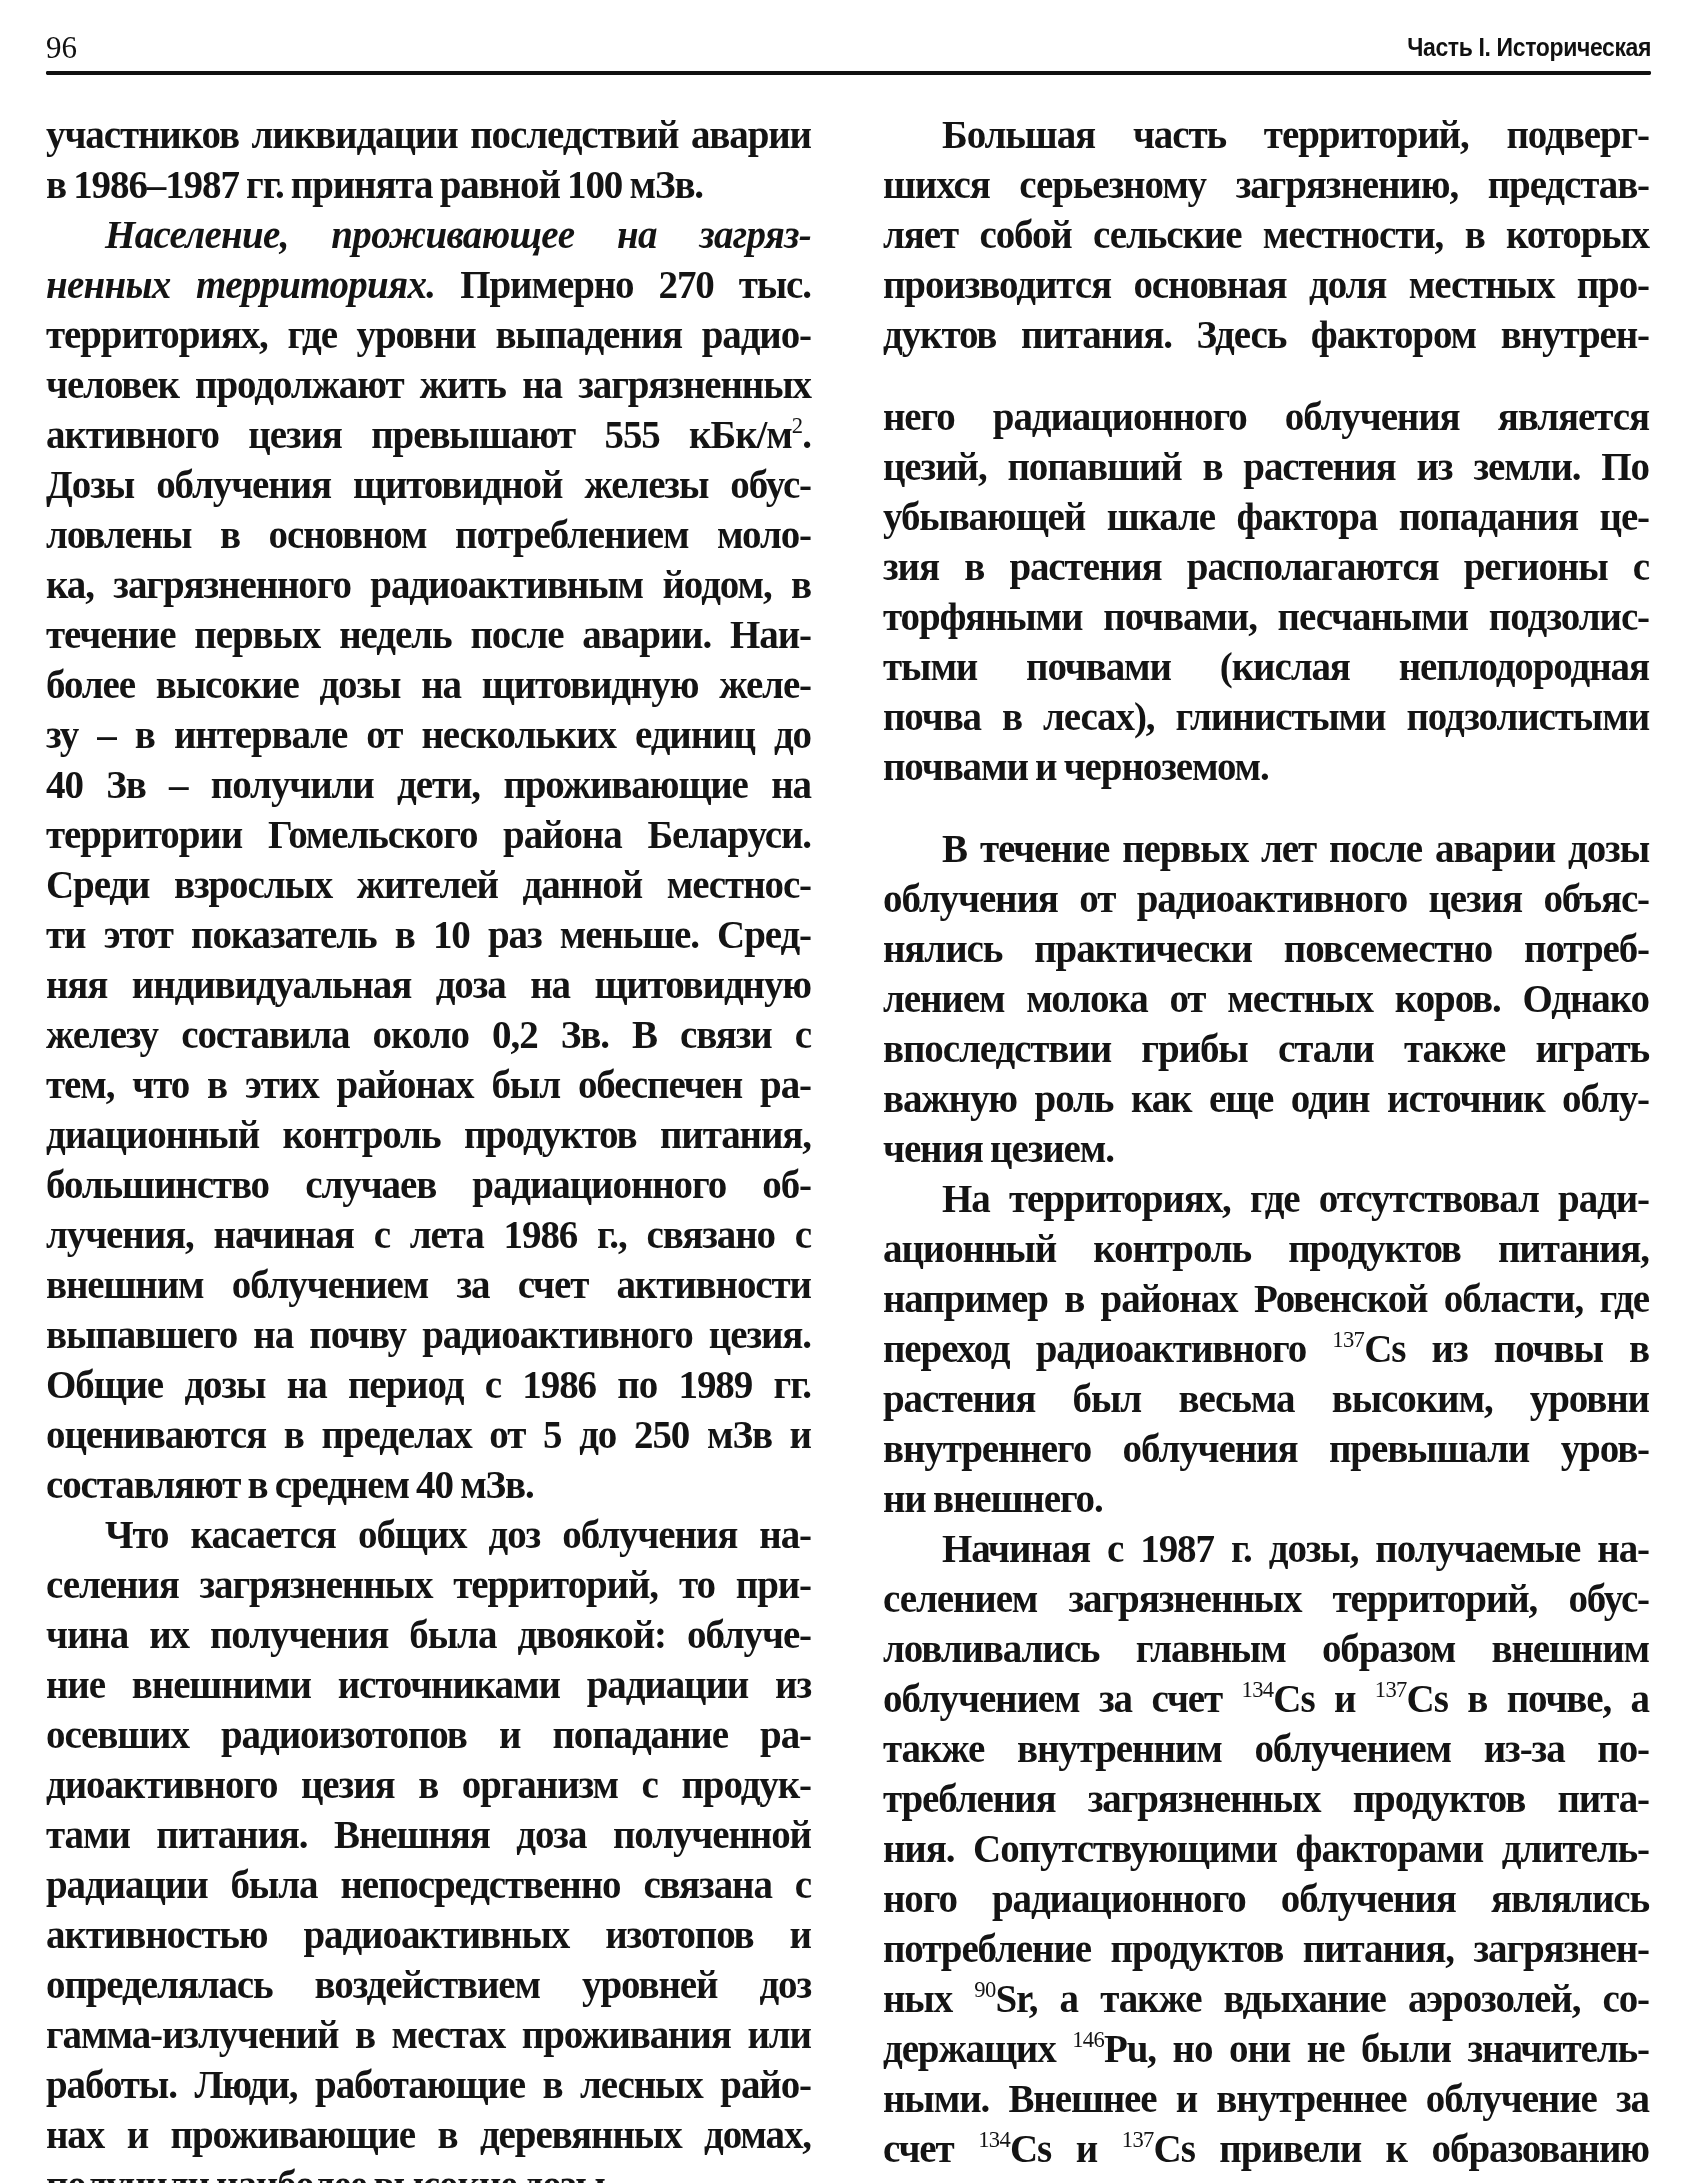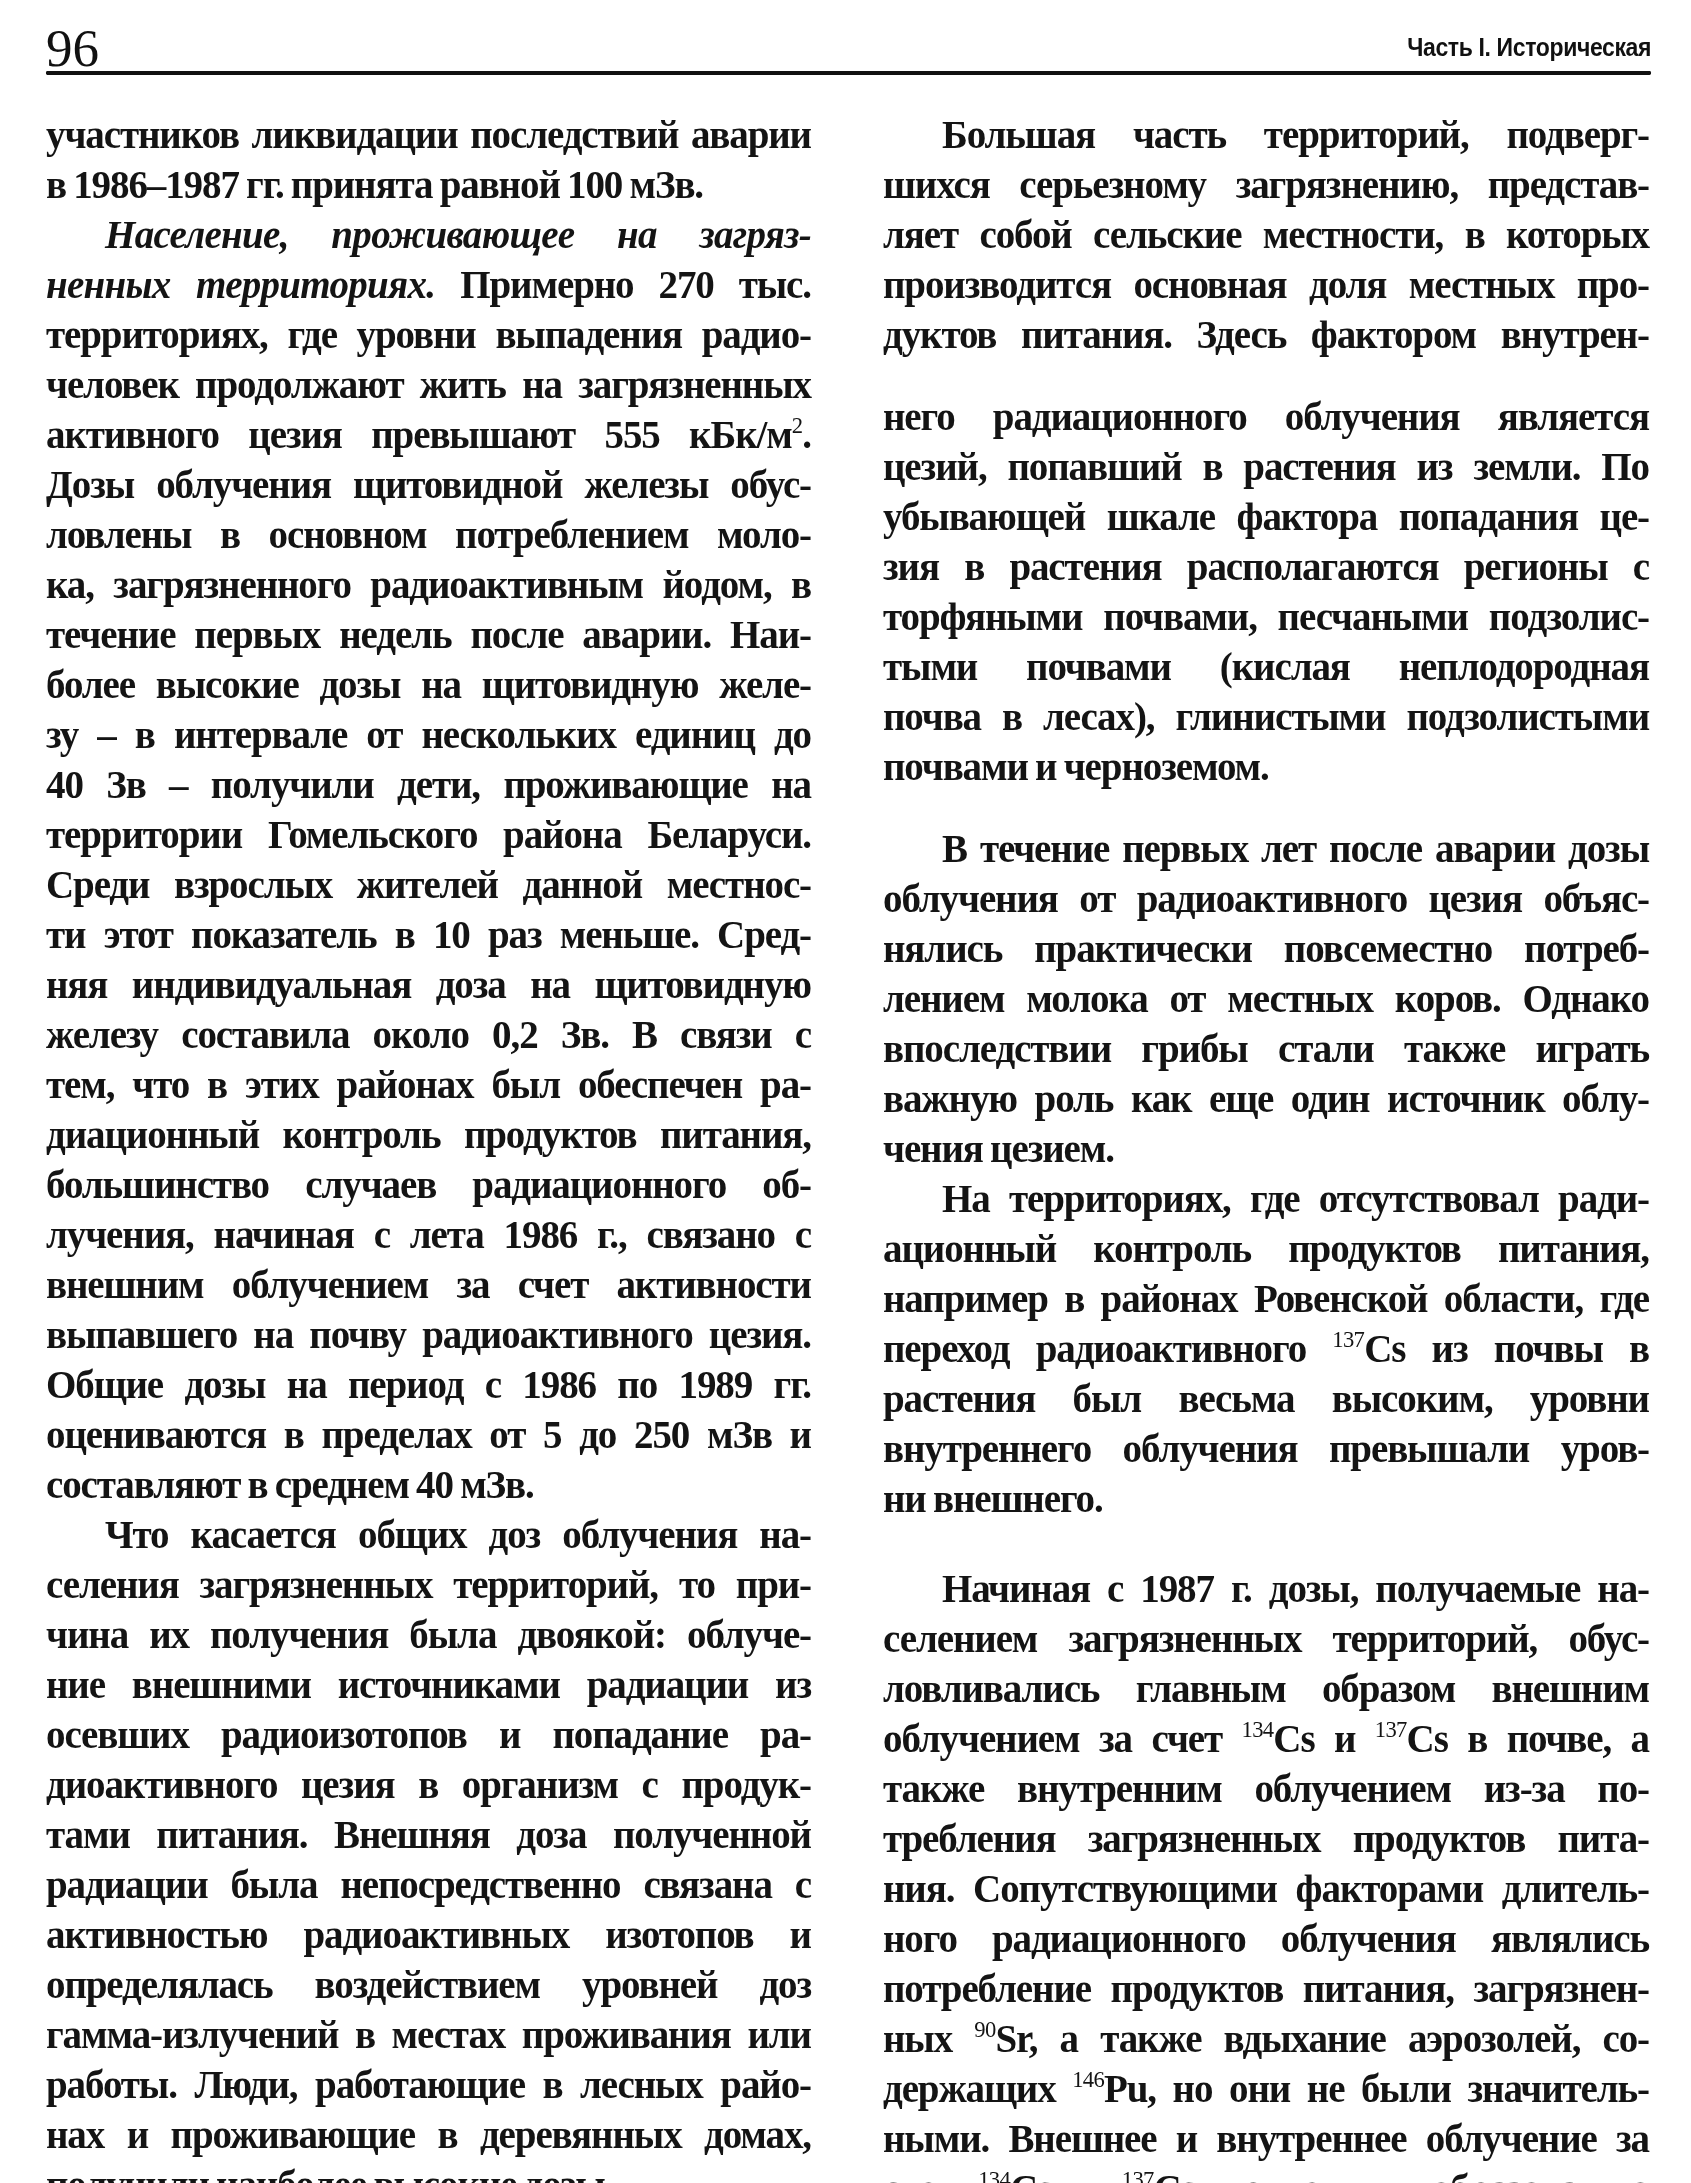--- a/index.html
+++ b/index.html
@@ -1,18 +1,18 @@
 <!DOCTYPE html>
 <html style="font-size:11.3px"><head>
 <meta charset="utf-8">
 <style>
   html, body { margin: 0; padding: 0; background: #ffffff; }
   body { width: 1691px; height: 2183px; position: relative; overflow: hidden; color: #111111; }
   .header { position: absolute; left: 46px; top: 0; width: 1605px; height: 79px; }
-  .page-num { position: absolute; left: 0; top: 27px; font-family: "Liberation Serif", "DejaVu Serif", serif; font-size: 53px; line-height: 42px; color: #111; }
+  .page-num { position: absolute; left: 0; top: 27px; font-family: "Liberation Serif", "DejaVu Serif", serif; font-size: 31px; line-height: 42px; color: #111; }
   .running-title { position: absolute; right: 0; top: 32px; font-family: "Liberation Sans", "DejaVu Sans", sans-serif; font-size: 25px; font-weight: bold; line-height: 31px; letter-spacing: -0.4px; color: #111; transform: scaleX(0.92); transform-origin: right center; }
   .rule { position: absolute; left: 0; top: 71px; width: 1605px; height: 4.2px; background: #111; border-radius: 1.4px; }
   .column { position: absolute; top: 110px; font-family: "Liberation Serif", "DejaVu Serif", serif; font-size: 39px; font-weight: bold; color: #141414; }
   .col-left { left: 46px; width: 765px; }
   .col-right { left: 883px; width: 766px; }
   .line { display: block; height: 50px; line-height: 50px; white-space: nowrap; text-align: justify; text-align-last: justify; letter-spacing: -1.1px; word-spacing: -1.4px; transform-origin: left center; }
   .line.last { text-align-last: left; }
   .line.indent { padding-left: 59px; }
   .it { font-style: italic; font-weight: bold; letter-spacing: -0.7px; }
   sup.iso { font-size: 22.6px; line-height: 0; vertical-align: 15.5px; letter-spacing: -0.7px; font-weight: normal; }
@@ -91,21 +91,21 @@
     <span class="line " style="display: block;"><span>впоследствии грибы стали также играть</span></span>
     <span class="line " style="display: block;"><span>важную роль как еще один источник облу-</span></span>
     <span class="line last" style="display: block;"><span>чения цезием.</span></span>
     <span class="line indent" style="display: block;"><span>На территориях, где отсутствовал ради-</span></span>
     <span class="line " style="display: block;"><span>ационный контроль продуктов питания,</span></span>
     <span class="line " style="display: block;"><span>например в районах Ровенской области, где</span></span>
     <span class="line " style="display: block;"><span>переход радиоактивного </span><sup class="iso">137</sup><span>Cs из почвы в</span></span>
     <span class="line " style="display: block;"><span>растения был весьма высоким, уровни</span></span>
     <span class="line " style="display: block;"><span>внутреннего облучения превышали уров-</span></span>
     <span class="line last" style="display: block;"><span>ни внешнего.</span></span>
-    <span class="line indent" style="display: block; margin-top: 40px;"><span>Начиная с 1987 г. дозы, получаемые на-</span></span>
+    <span class="line indent" style="display: block;"><span>Начиная с 1987 г. дозы, получаемые на-</span></span>
     <span class="line " style="display: block;"><span>селением загрязненных территорий, обус-</span></span>
     <span class="line " style="display: block;"><span>ловливались главным образом внешним</span></span>
     <span class="line " style="display: block;"><span>облучением за счет </span><sup class="iso">134</sup><span>Cs и </span><sup class="iso">137</sup><span>Cs в почве, а</span></span>
     <span class="line " style="display: block;"><span>также внутренним облучением из-за по-</span></span>
     <span class="line " style="display: block;"><span>требления загрязненных продуктов пита-</span></span>
     <span class="line " style="display: block;"><span>ния. Сопутствующими факторами длитель-</span></span>
     <span class="line " style="display: block;"><span>ного радиационного облучения являлись</span></span>
     <span class="line " style="display: block;"><span>потребление продуктов питания, загрязнен-</span></span>
     <span class="line " style="display: block;"><span>ных </span><sup class="iso">90</sup><span>Sr, а также вдыхание аэрозолей, со-</span></span>
     <span class="line " style="display: block;"><span>держащих </span><sup class="iso">146</sup><span>Pu, но они не были значитель-</span></span>

